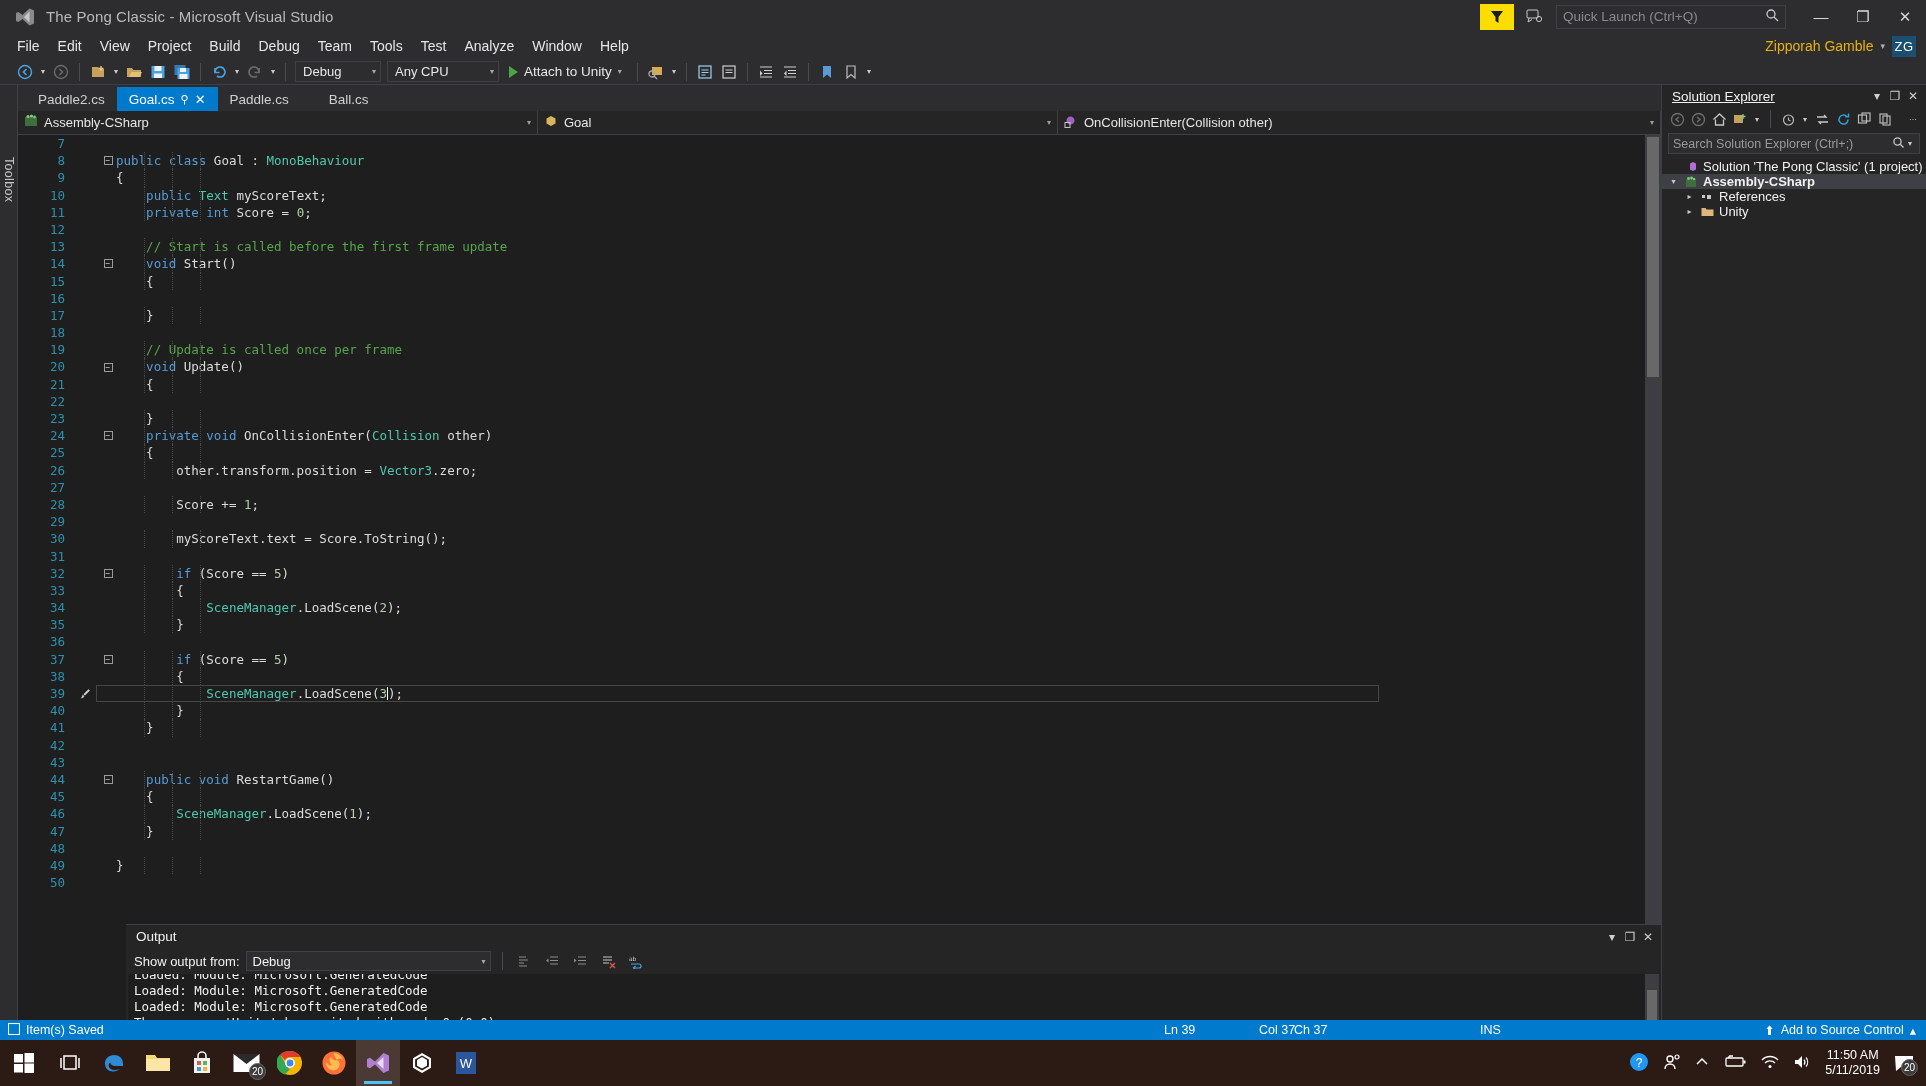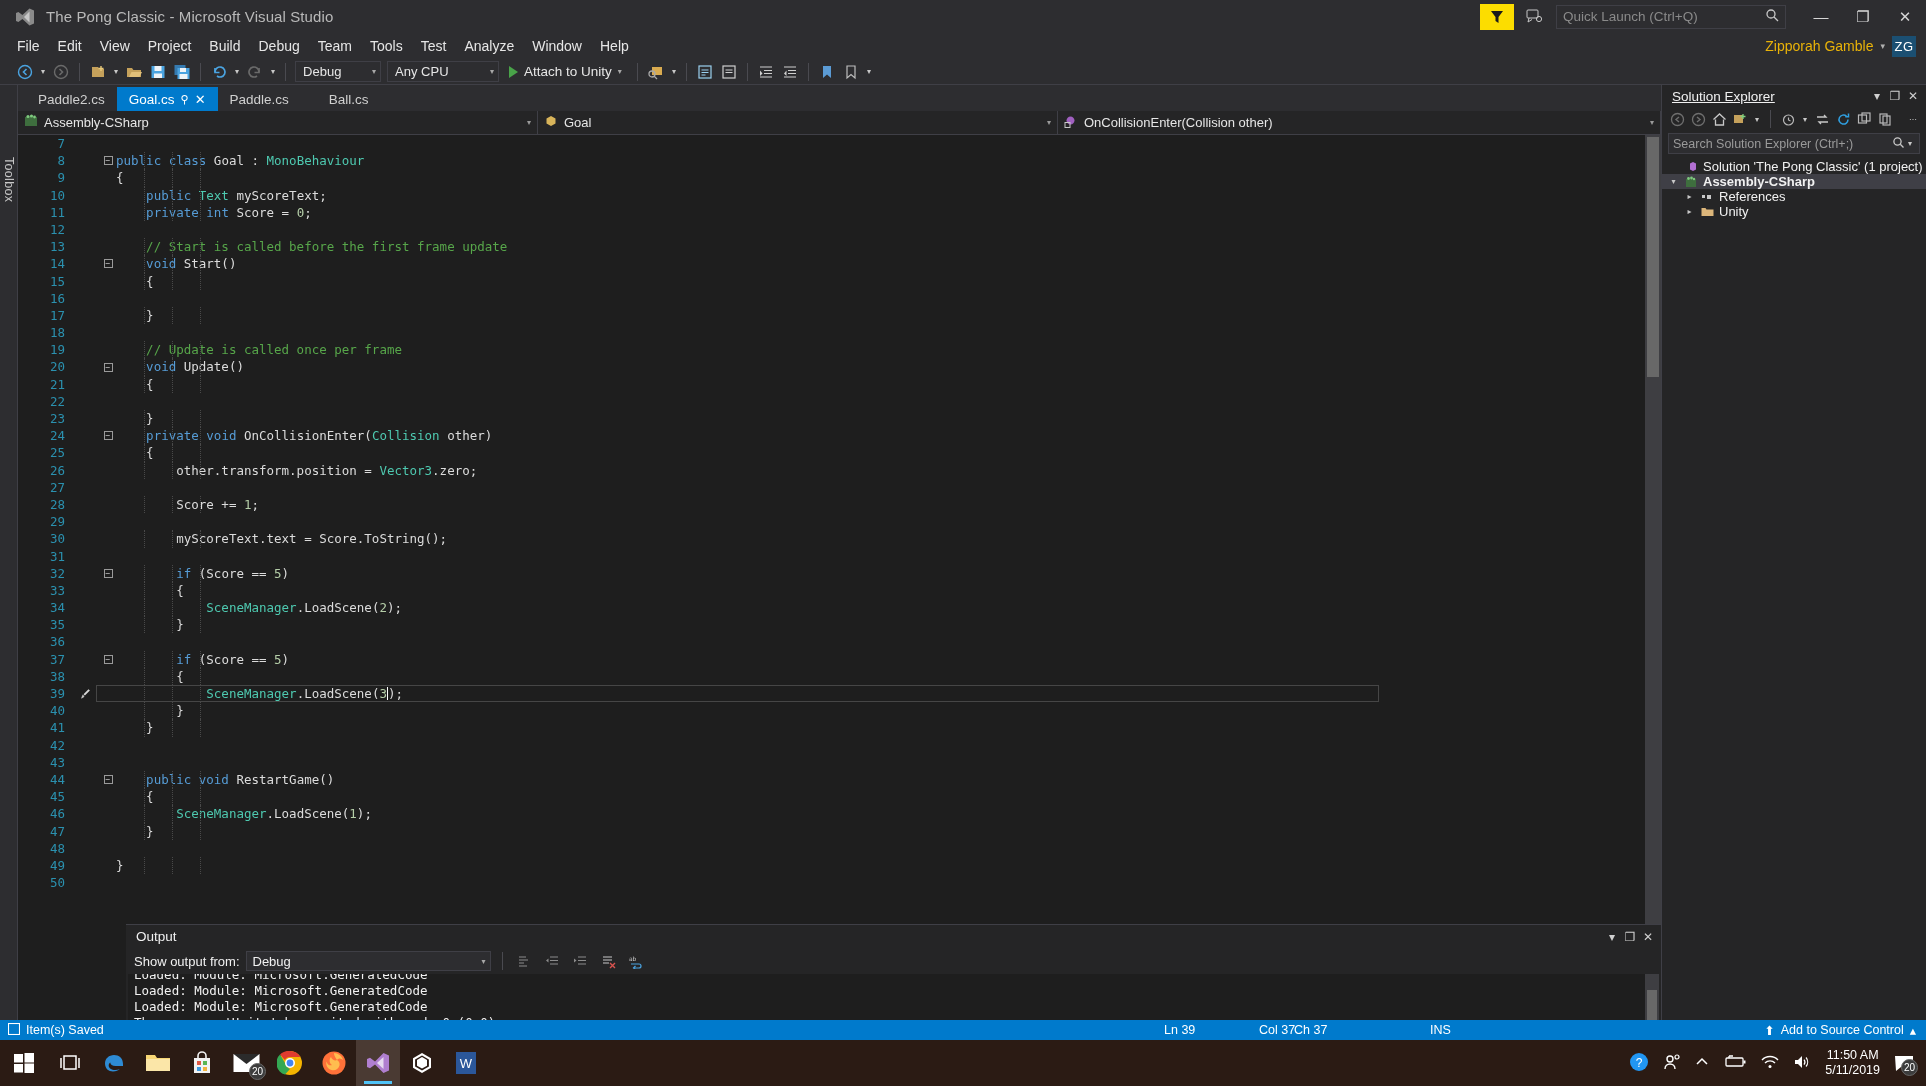--- a/index.html
+++ b/index.html
@@ -594,21 +594,21 @@
     <span>
       <svg width="12" height="12" viewBox="0 0 12 12">
           <rect x="0.5" y="0.5" width="11" height="11" fill="none" stroke="#ffffff" stroke-width="1.1"></rect>
         </svg>
     </span>
     <span>Item(s) Saved</span>
   </div>
   <span class="sb-pos" style="left:1164px;">Ln 39</span>
   <span class="sb-pos" style="left:1259px;">Col 37</span>
   <span class="sb-pos" style="left:1294px;">Ch 37</span>
-  <span class="sb-pos" style="left:1430px;">INS</span>
+  <span class="sb-pos" style="left:1480px;">INS</span>
   <div class="sb-right">
     <span>⬆</span>
     <span>Add to Source Control</span>
     <span>▴</span>
   </div>
 </div>
 
 <div class="taskbar">
   <div class="start">
     <svg width="22" height="22" viewBox="0 0 22 22">

